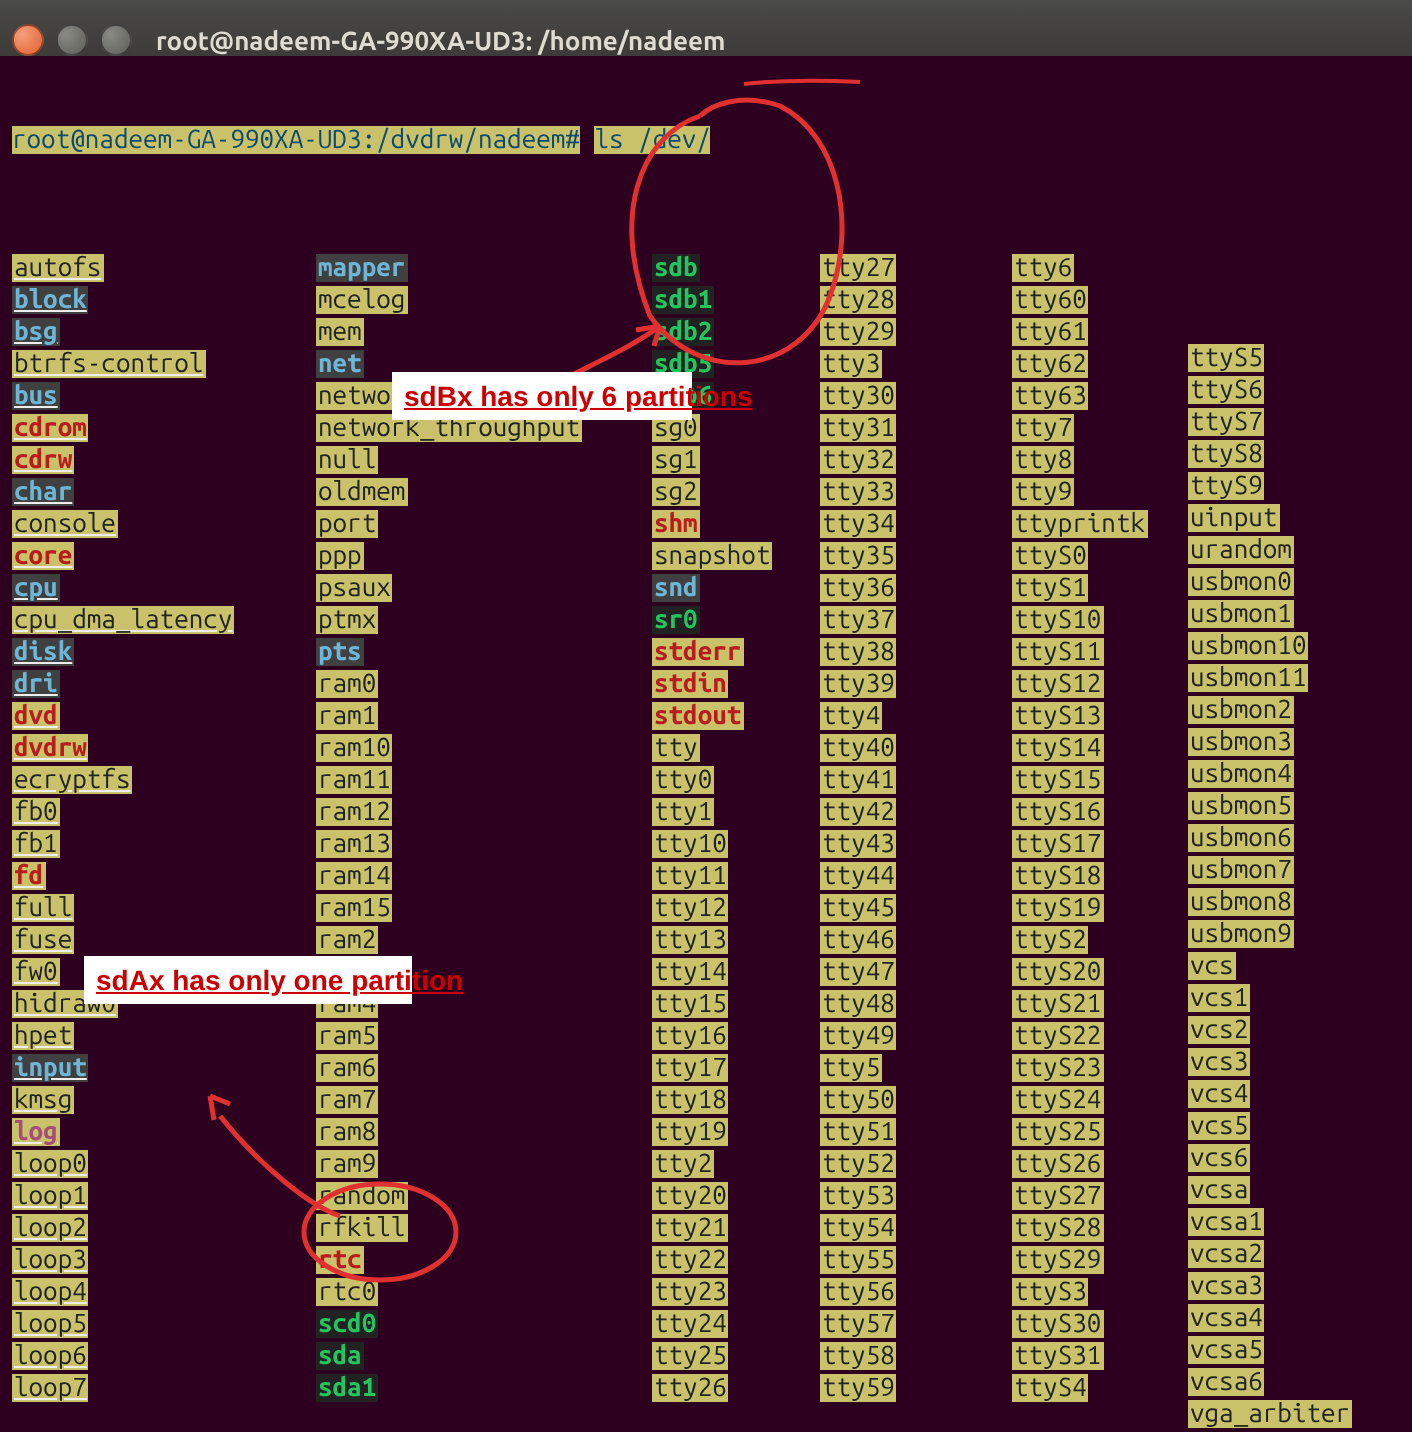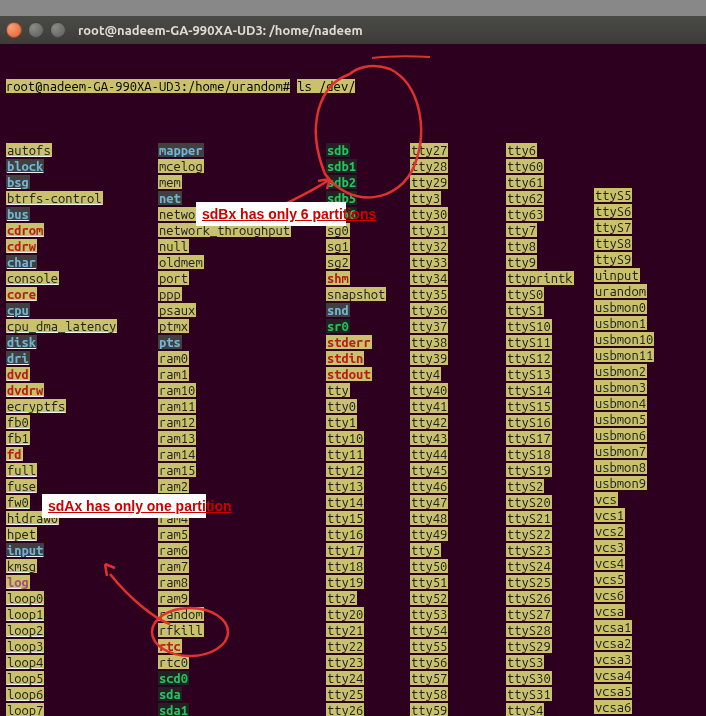--- a/index.html
+++ b/index.html
@@ -14,47 +14,46 @@
   .window {
     width: 706px;
     height: 716px;
     background: #2c001e;
     position: relative;
   }
   .titlebar {
     height: 28px;
     background: linear-gradient(#4a4a46, #3c3b37);
     display: flex;
-    align-items: center;
+    align-items: flex-end;
     padding: 0 6px;
     color: #dfdbd2;
     font-family: "Ubuntu", sans-serif;
     font-size: 13px;
     font-weight: bold;
-    margin-top: 16px;
   }
   .win-btn {
     width: 16px; height: 16px;
     border-radius: 50%;
     margin-right: 6px;
     display: inline-block;
     border: 1px solid rgba(0,0,0,0.4);
   }
   .close { background: radial-gradient(circle at 30% 30%, #f4a07a, #e55d2e); }
   .min   { background: radial-gradient(circle at 30% 30%, #8b8b85, #5d5d57); }
   .max   { background: radial-gradient(circle at 30% 30%, #8b8b85, #5d5d57); }
   .title-text { margin-left: 6px; }
   .term {
     padding: 2px 6px;
     color: #eee;
     line-height: 16px;
     white-space: pre;
     position: relative;
   }
-  .hl { background: #c9c26a; color: #000000; }
+  .hl { background: #c9c26a; color: #0c4a6e; }
   .cols {
     display: flex;
     gap: 0;
   }
   .col { display: inline-block; vertical-align: top; }
   .col .e { display: block; height: 16px; }
   .e span { padding: 0 1px; }
   .folder { color: #6fb5d6; font-weight: bold; background: #404040; }
   .file   { color: #222; background: #c9c26a; }
   .block  { color: #22c55e; background: #222; font-weight: bold; }
@@ -85,21 +84,21 @@
 <div class="window">
 
   <div class="titlebar">
     <span class="win-btn close"></span>
     <span class="win-btn min"></span>
     <span class="win-btn max"></span>
     <span class="title-text">root@nadeem-GA-990XA-UD3: /home/nadeem</span>
   </div>
 
   <div class="term">
-    <div><span class="hl">root@nadeem-GA-990XA-UD3</span><span class="hl">:</span><span class="hl">/home/urandom</span><span class="hl">#</span> <span class="hl">ls /dev/</span></div>
+    <div><span class="hl">root@nadeem-GA-990XA-UD3</span><span class="hl">:</span><span class="hl">/dvdrw/nadeem</span><span class="hl">#</span> <span class="hl">ls /dev/</span></div>
 
     <div class="cols" id="listing"><div class="col w1"><span class="e"><span class="file">autofs</span></span><span class="e"><span class="folder">block</span></span><span class="e"><span class="folder">bsg</span></span><span class="e"><span class="file">btrfs-control</span></span><span class="e"><span class="folder">bus</span></span><span class="e"><span class="link">cdrom</span></span><span class="e"><span class="link">cdrw</span></span><span class="e"><span class="folder">char</span></span><span class="e"><span class="file">console</span></span><span class="e"><span class="link">core</span></span><span class="e"><span class="folder">cpu</span></span><span class="e"><span class="file">cpu_dma_latency</span></span><span class="e"><span class="folder">disk</span></span><span class="e"><span class="folder">dri</span></span><span class="e"><span class="link">dvd</span></span><span class="e"><span class="link">dvdrw</span></span><span class="e"><span class="file">ecryptfs</span></span><span class="e"><span class="file">fb0</span></span><span class="e"><span class="file">fb1</span></span><span class="e"><span class="link">fd</span></span><span class="e"><span class="file">full</span></span><span class="e"><span class="file">fuse</span></span><span class="e"><span class="file">fw0</span></span><span class="e"><span class="file">hidraw0</span></span><span class="e"><span class="file">hpet</span></span><span class="e"><span class="folder">input</span></span><span class="e"><span class="file">kmsg</span></span><span class="e"><span class="mag">log</span></span><span class="e"><span class="file">loop0</span></span><span class="e"><span class="file">loop1</span></span><span class="e"><span class="file">loop2</span></span><span class="e"><span class="file">loop3</span></span><span class="e"><span class="file">loop4</span></span><span class="e"><span class="file">loop5</span></span><span class="e"><span class="file">loop6</span></span><span class="e"><span class="file">loop7</span></span></div><div class="col w2"><span class="e"><span class="folder">mapper</span></span><span class="e"><span class="file">mcelog</span></span><span class="e"><span class="file">mem</span></span><span class="e"><span class="folder">net</span></span><span class="e"><span class="file">network_latency</span></span><span class="e"><span class="file">network_throughput</span></span><span class="e"><span class="file">null</span></span><span class="e"><span class="file">oldmem</span></span><span class="e"><span class="file">port</span></span><span class="e"><span class="file">ppp</span></span><span class="e"><span class="file">psaux</span></span><span class="e"><span class="file">ptmx</span></span><span class="e"><span class="folder">pts</span></span><span class="e"><span class="file">ram0</span></span><span class="e"><span class="file">ram1</span></span><span class="e"><span class="file">ram10</span></span><span class="e"><span class="file">ram11</span></span><span class="e"><span class="file">ram12</span></span><span class="e"><span class="file">ram13</span></span><span class="e"><span class="file">ram14</span></span><span class="e"><span class="file">ram15</span></span><span class="e"><span class="file">ram2</span></span><span class="e"><span class="file">ram3</span></span><span class="e"><span class="file">ram4</span></span><span class="e"><span class="file">ram5</span></span><span class="e"><span class="file">ram6</span></span><span class="e"><span class="file">ram7</span></span><span class="e"><span class="file">ram8</span></span><span class="e"><span class="file">ram9</span></span><span class="e"><span class="file">random</span></span><span class="e"><span class="file">rfkill</span></span><span class="e"><span class="link">rtc</span></span><span class="e"><span class="file">rtc0</span></span><span class="e"><span class="block">scd0</span></span><span class="e"><span class="block">sda</span></span><span class="e"><span class="block">sda1</span></span></div><div class="col w3"><span class="e"><span class="block">sdb</span></span><span class="e"><span class="block">sdb1</span></span><span class="e"><span class="block">sdb2</span></span><span class="e"><span class="block">sdb5</span></span><span class="e"><span class="block">sdb6</span></span><span class="e"><span class="file">sg0</span></span><span class="e"><span class="file">sg1</span></span><span class="e"><span class="file">sg2</span></span><span class="e"><span class="link">shm</span></span><span class="e"><span class="file">snapshot</span></span><span class="e"><span class="folder">snd</span></span><span class="e"><span class="block">sr0</span></span><span class="e"><span class="link">stderr</span></span><span class="e"><span class="link">stdin</span></span><span class="e"><span class="link">stdout</span></span><span class="e"><span class="file">tty</span></span><span class="e"><span class="file">tty0</span></span><span class="e"><span class="file">tty1</span></span><span class="e"><span class="file">tty10</span></span><span class="e"><span class="file">tty11</span></span><span class="e"><span class="file">tty12</span></span><span class="e"><span class="file">tty13</span></span><span class="e"><span class="file">tty14</span></span><span class="e"><span class="file">tty15</span></span><span class="e"><span class="file">tty16</span></span><span class="e"><span class="file">tty17</span></span><span class="e"><span class="file">tty18</span></span><span class="e"><span class="file">tty19</span></span><span class="e"><span class="file">tty2</span></span><span class="e"><span class="file">tty20</span></span><span class="e"><span class="file">tty21</span></span><span class="e"><span class="file">tty22</span></span><span class="e"><span class="file">tty23</span></span><span class="e"><span class="file">tty24</span></span><span class="e"><span class="file">tty25</span></span><span class="e"><span class="file">tty26</span></span></div><div class="col w4"><span class="e"><span class="file">tty27</span></span><span class="e"><span class="file">tty28</span></span><span class="e"><span class="file">tty29</span></span><span class="e"><span class="file">tty3</span></span><span class="e"><span class="file">tty30</span></span><span class="e"><span class="file">tty31</span></span><span class="e"><span class="file">tty32</span></span><span class="e"><span class="file">tty33</span></span><span class="e"><span class="file">tty34</span></span><span class="e"><span class="file">tty35</span></span><span class="e"><span class="file">tty36</span></span><span class="e"><span class="file">tty37</span></span><span class="e"><span class="file">tty38</span></span><span class="e"><span class="file">tty39</span></span><span class="e"><span class="file">tty4</span></span><span class="e"><span class="file">tty40</span></span><span class="e"><span class="file">tty41</span></span><span class="e"><span class="file">tty42</span></span><span class="e"><span class="file">tty43</span></span><span class="e"><span class="file">tty44</span></span><span class="e"><span class="file">tty45</span></span><span class="e"><span class="file">tty46</span></span><span class="e"><span class="file">tty47</span></span><span class="e"><span class="file">tty48</span></span><span class="e"><span class="file">tty49</span></span><span class="e"><span class="file">tty5</span></span><span class="e"><span class="file">tty50</span></span><span class="e"><span class="file">tty51</span></span><span class="e"><span class="file">tty52</span></span><span class="e"><span class="file">tty53</span></span><span class="e"><span class="file">tty54</span></span><span class="e"><span class="file">tty55</span></span><span class="e"><span class="file">tty56</span></span><span class="e"><span class="file">tty57</span></span><span class="e"><span class="file">tty58</span></span><span class="e"><span class="file">tty59</span></span></div><div class="col w5"><span class="e"><span class="file">tty6</span></span><span class="e"><span class="file">tty60</span></span><span class="e"><span class="file">tty61</span></span><span class="e"><span class="file">tty62</span></span><span class="e"><span class="file">tty63</span></span><span class="e"><span class="file">tty7</span></span><span class="e"><span class="file">tty8</span></span><span class="e"><span class="file">tty9</span></span><span class="e"><span class="file">ttyprintk</span></span><span class="e"><span class="file">ttyS0</span></span><span class="e"><span class="file">ttyS1</span></span><span class="e"><span class="file">ttyS10</span></span><span class="e"><span class="file">ttyS11</span></span><span class="e"><span class="file">ttyS12</span></span><span class="e"><span class="file">ttyS13</span></span><span class="e"><span class="file">ttyS14</span></span><span class="e"><span class="file">ttyS15</span></span><span class="e"><span class="file">ttyS16</span></span><span class="e"><span class="file">ttyS17</span></span><span class="e"><span class="file">ttyS18</span></span><span class="e"><span class="file">ttyS19</span></span><span class="e"><span class="file">ttyS2</span></span><span class="e"><span class="file">ttyS20</span></span><span class="e"><span class="file">ttyS21</span></span><span class="e"><span class="file">ttyS22</span></span><span class="e"><span class="file">ttyS23</span></span><span class="e"><span class="file">ttyS24</span></span><span class="e"><span class="file">ttyS25</span></span><span class="e"><span class="file">ttyS26</span></span><span class="e"><span class="file">ttyS27</span></span><span class="e"><span class="file">ttyS28</span></span><span class="e"><span class="file">ttyS29</span></span><span class="e"><span class="file">ttyS3</span></span><span class="e"><span class="file">ttyS30</span></span><span class="e"><span class="file">ttyS31</span></span><span class="e"><span class="file">ttyS4</span></span></div><div class="col w6"><span class="e"><span class="file">ttyS5</span></span><span class="e"><span class="file">ttyS6</span></span><span class="e"><span class="file">ttyS7</span></span><span class="e"><span class="file">ttyS8</span></span><span class="e"><span class="file">ttyS9</span></span><span class="e"><span class="file">uinput</span></span><span class="e"><span class="file">urandom</span></span><span class="e"><span class="file">usbmon0</span></span><span class="e"><span class="file">usbmon1</span></span><span class="e"><span class="file">usbmon10</span></span><span class="e"><span class="file">usbmon11</span></span><span class="e"><span class="file">usbmon2</span></span><span class="e"><span class="file">usbmon3</span></span><span class="e"><span class="file">usbmon4</span></span><span class="e"><span class="file">usbmon5</span></span><span class="e"><span class="file">usbmon6</span></span><span class="e"><span class="file">usbmon7</span></span><span class="e"><span class="file">usbmon8</span></span><span class="e"><span class="file">usbmon9</span></span><span class="e"><span class="file">vcs</span></span><span class="e"><span class="file">vcs1</span></span><span class="e"><span class="file">vcs2</span></span><span class="e"><span class="file">vcs3</span></span><span class="e"><span class="file">vcs4</span></span><span class="e"><span class="file">vcs5</span></span><span class="e"><span class="file">vcs6</span></span><span class="e"><span class="file">vcsa</span></span><span class="e"><span class="file">vcsa1</span></span><span class="e"><span class="file">vcsa2</span></span><span class="e"><span class="file">vcsa3</span></span><span class="e"><span class="file">vcsa4</span></span><span class="e"><span class="file">vcsa5</span></span><span class="e"><span class="file">vcsa6</span></span><span class="e"><span class="file">vga_arbiter</span></span><span class="e"><span class="file">zero</span></span></div></div>
 
     
 
     
     <svg class="scribble" width="706" height="688">
 
       <path d="M350 30 C 320 40, 305 80, 325 130 C 350 165, 400 160, 415 120 C 428 85, 420 40, 390 25 C 370 18, 355 25, 350 30" stroke="#e03030" stroke-width="2.5" fill="none"></path>
 

